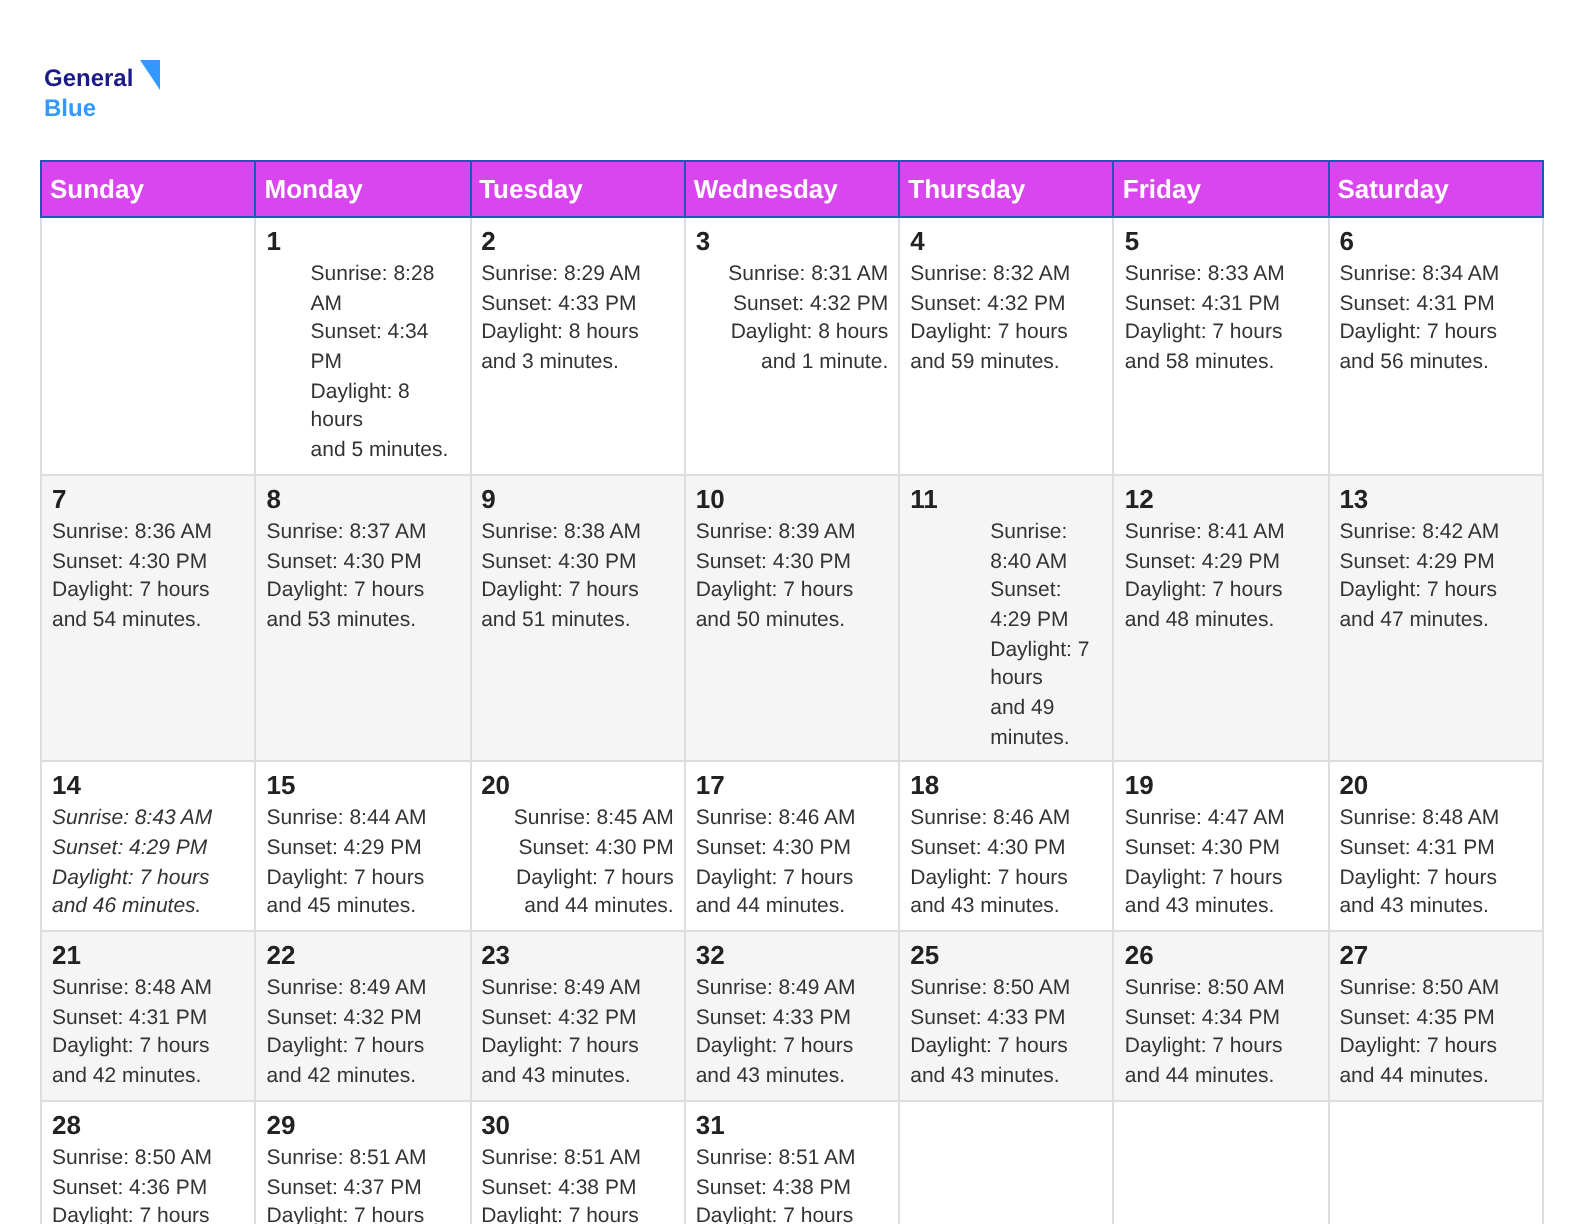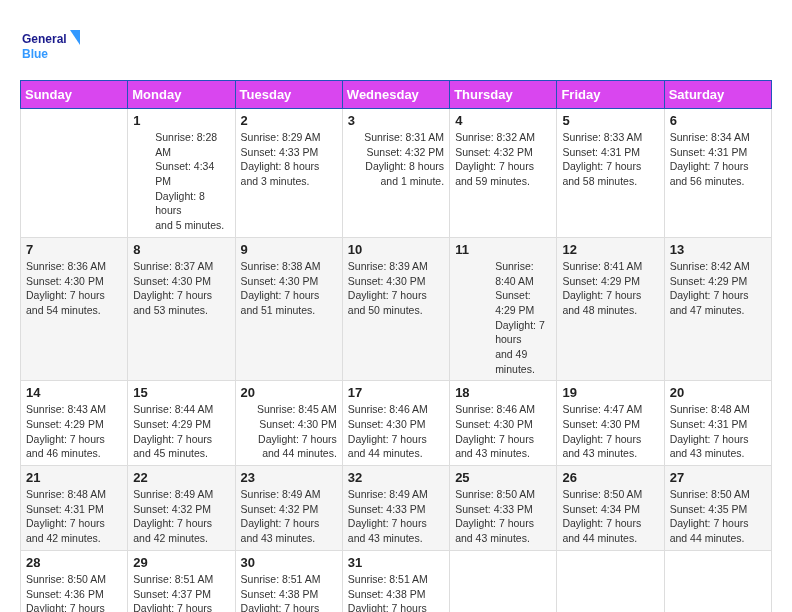--- a/index.html
+++ b/index.html
@@ -202,21 +202,21 @@
           <span class="day-number">13</span>
           <div class="day-info" style="white-space: pre-line;">Sunrise: 8:42 AM
 Sunset: 4:29 PM
 Daylight: 7 hours
 and 47 minutes.</div>
         </td>
       </tr>
       <tr>
         <td>
           <span class="day-number">14</span>
-          <div class="day-info" style="white-space: pre-line;">Sunrise: 8:43 AM
+          <div class="day-info" style="white-space: pre-line; font-style: italic;">Sunrise: 8:43 AM
 Sunset: 4:29 PM
 Daylight: 7 hours
 and 46 minutes.</div>
         </td>
         <td>
           <span class="day-number">15</span>
           <div class="day-info" style="white-space: pre-line;">Sunrise: 8:44 AM
 Sunset: 4:29 PM
 Daylight: 7 hours
 and 45 minutes.</div>

